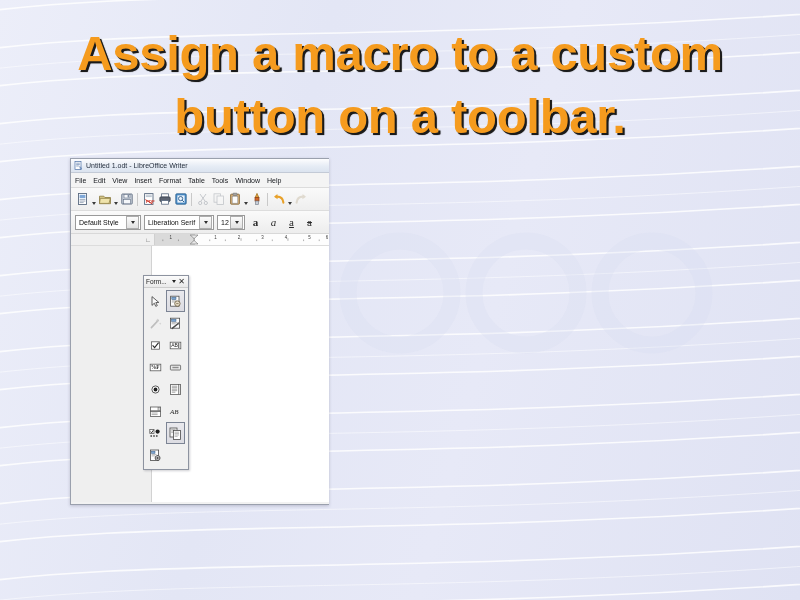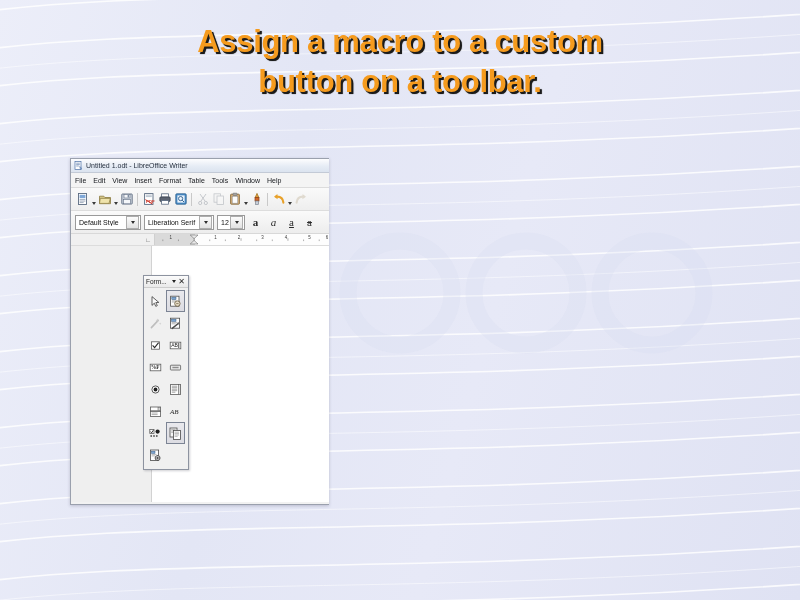--- a/index.html
+++ b/index.html
@@ -45,21 +45,21 @@
   }
   .watermark svg { width: 100%; height: 100%; display: block; }
 
   
   #title {
     position: absolute;
     left: 40px;
     top: 22px;
     width: 720px;
     text-align: center;
-    font-size: 31px;
+    font-size: 49px;
     font-weight: bold;
     line-height: 1.28;
     color: #f59b1e;
     text-shadow: 2px 2px 0 #1b1b1b, 2px 2px 1px #333;
     letter-spacing: -0.3px;
     white-space: pre-line;
   }
 
   
   #lo-window {

